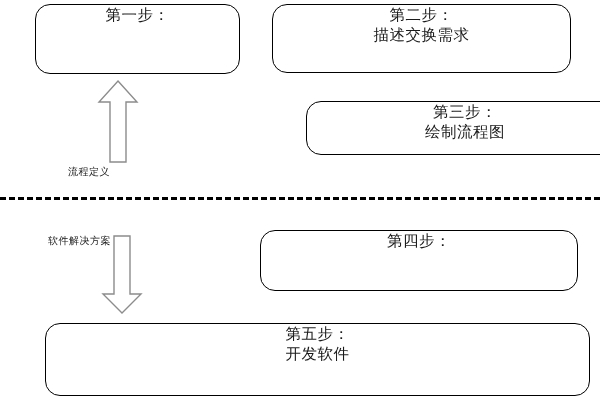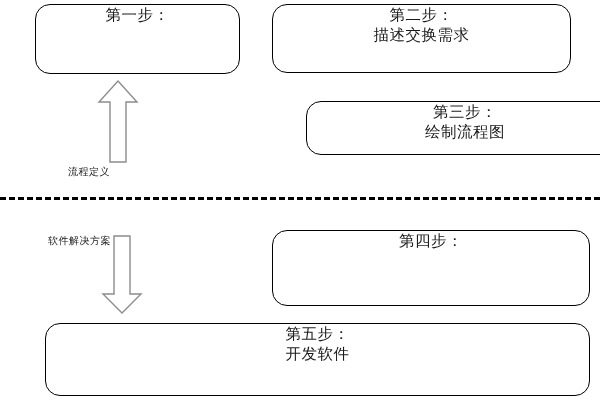--- a/index.html
+++ b/index.html
@@ -69,21 +69,21 @@
   <div class="step-box" style="left:272px; top:4px; width:299px; height:69px;">
     <span class="step-line">第二步：</span>
     <span class="step-line">描述交换需求</span>
   </div>
 
   <div class="step-box" style="left:272px; top:101px; width:318px; height:54px;margin-left:34px;">
     <span class="step-line">第三步：</span>
     <span class="step-line">绘制流程图</span>
   </div>
 
-  <div class="step-box" style="left:272px; top:230px; width:318px; height:76px;gap:48px;">
+  <div class="step-box" style="left:260px; top:230px; width:318px; height:61px;gap:48px;">
     <span class="step-line">第四步：</span>
   </div>
 
   <div class="step-box" style="left:45px; top:323px; width:545px; height:73px;">
     <span class="step-line">第五步：</span>
     <span class="step-line">开发软件</span>
   </div>
 
   <svg class="arrow-svg" style="left:96px; top:78px;" width="44" height="86" viewBox="0 0 44 86">
     <polygon class="arrow-shape" points="22,3 41,24 30,24 30,84 14,84 14,24 3,24"></polygon>

